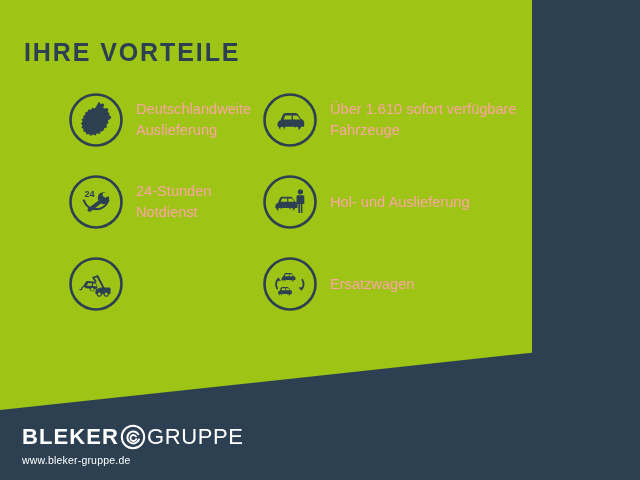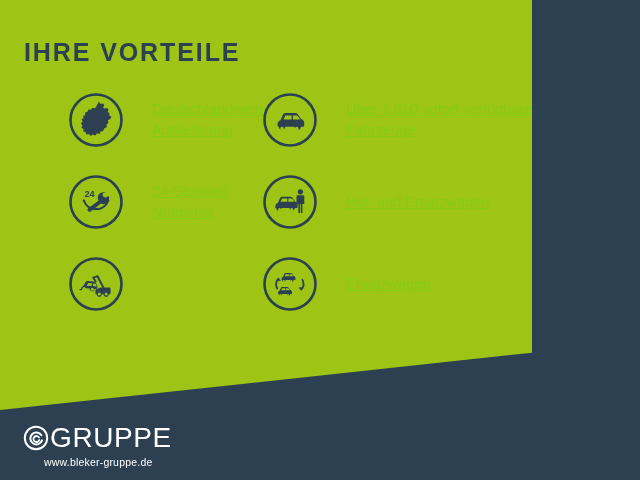--- a/index.html
+++ b/index.html
@@ -72,26 +72,25 @@
     width: 382px;
     padding-left: 4px;
   }
   .benefit-icon {
     flex: 0 0 auto;
     width: 56px;
     height: 56px;
     display: block;
   }
   .benefit-label {
-    margin-left: 28px;
+    margin-left: 12px;
     font-size: 14.6px;
     line-height: 1.42;
-    color: #84cc16;
+    color: #fca5a5;
     max-width: 210px;
-    text-decoration: underline;
   }
   .benefit.col-right .benefit-label {
     max-width: 250px;
   }
 
   
   #footer-logo {
     position: absolute;
     left: 22px;
     top: 424px;
@@ -111,28 +110,27 @@
     letter-spacing: 1.1px;
     line-height: 1;
   }
   #logo-mark {
     width: 26px;
     height: 26px;
     margin: 0 1px 0 1px;
     display: block;
   }
   #logo-gruppe {
-    font-size: 28px;
+    font-size: 22px;
     font-weight: normal;
     letter-spacing: 0.6px;
     line-height: 1;
   }
   #logo-url {
     margin-top: 4px;
-    margin-left: 22px;
     font-size: 10.5px;
     color: #ffffff;
     letter-spacing: 0.2px;
   }
 </style>
 </head>
 <body>
 
 <div id="stage">
 
@@ -178,21 +176,21 @@
 
       <div class="benefit col-right">
         <svg class="benefit-icon" viewBox="0 0 56 56">
           <circle cx="28" cy="28" r="25.5" fill="none" stroke="#2c4052" stroke-width="2.6"></circle>
           <path fill="#2c4052" d="M13.5 32.2c0-1.9 1.0-3.0 2.5-3.5l1.9-4.4c.4-1.0 1.3-1.6 2.4-1.6h7.8c1.1 0 1.9.4 2.4 1.3l2.5 3.6c1.7.4 2.6 1.6 2.6 3.3v2.1c0 .7-.4 1.1-1.1 1.1h-1.6c0 1.5-1.2 2.7-2.7 2.7s-2.7-1.2-2.7-2.7h-7.9c0 1.5-1.2 2.7-2.7 2.7s-2.7-1.2-2.7-2.7h-.1c-.6 0-1.0-.4-1.0-1.0zM20.0 24.5l-1.4 3.3h6.6v-3.3zm6.3 0v3.3h6.1l-2.0-2.8c-.3-.3-.5-.5-.9-.5z"></path>
           <circle cx="17.6" cy="35.6" r="1.6" fill="#9ec415"></circle>
           <circle cx="29.8" cy="35.6" r="1.6" fill="#9ec415"></circle>
           <circle cx="38.4" cy="17.8" r="2.6" fill="#2c4052"></circle>
           <path fill="#2c4052" d="M35.9 21.3h5.0c.8 0 1.4.6 1.4 1.4v7.2h-1.9v9.0h-1.6v-9.0h-.8v9.0h-1.6v-9.0h-1.9v-7.2c0-.8.6-1.4 1.4-1.4z"></path>
         </svg>
-        <div class="benefit-label">Hol- und Ersatzwagen</div>
+        <div class="benefit-label">Hol- und Auslieferung</div>
       </div>
 
     </div>
 
     <div class="benefit-row">
 
       <div class="benefit col-left">
         <svg class="benefit-icon" viewBox="0 0 56 56">
           <circle cx="28" cy="28" r="25.5" fill="none" stroke="#2c4052" stroke-width="2.6"></circle>
           <path fill="#2c4052" d="M13.0 33.0c.1-1.6 1.0-2.5 2.3-2.9l2.2-3.8c.5-.9 1.3-1.3 2.3-1.2l6.0.5c1.0.1 1.7.5 2.1 1.3l1.6 3.0-.2 2.2c-.1.7-.6 1.1-1.3 1.0l-1.4-.1c-.1 1.4-1.3 2.4-2.7 2.3-1.4-.1-2.4-1.3-2.3-2.7l-6.7-.6c-.1 1.4-1.3 2.4-2.7 2.3-.6-.1-1.0-.5-1.0-1.0zM20.3 26.9l-1.7 2.8 5.1.4.2-2.8zm4.9.4l-.2 2.8 4.0.3-1.0-2.0c-.2-.4-.4-.6-.8-.6z"></path>
@@ -226,20 +224,21 @@
         </svg>
         <div class="benefit-label">Ersatzwagen</div>
       </div>
 
     </div>
 
   </div>
 
   <div id="footer-logo">
     <div id="logo-line">
+      <span id="logo-bleker">BLEKER</span>
       <svg id="logo-mark" viewBox="0 0 26 26">
         <circle cx="13" cy="13" r="11.2" fill="none" stroke="#ffffff" stroke-width="2.0"></circle>
         <path d="M18.4 10.2a6.0 6.0 0 1 0 .6 5.2" fill="none" stroke="#ffffff" stroke-width="2.0" stroke-linecap="round"></path>
         <path d="M16.0 12.4a3.0 3.0 0 1 0 .3 2.6" fill="none" stroke="#ffffff" stroke-width="1.8" stroke-linecap="round"></path>
       </svg>
       <span id="logo-gruppe">GRUPPE</span>
     </div>
     <div id="logo-url">www.bleker-gruppe.de</div>
   </div>
 

